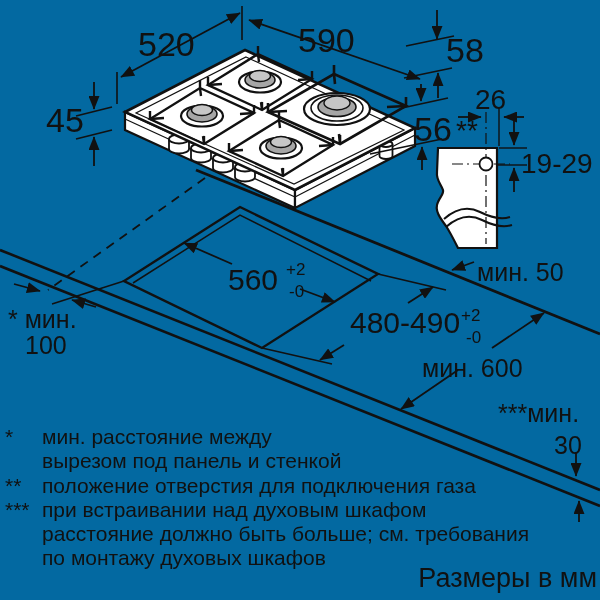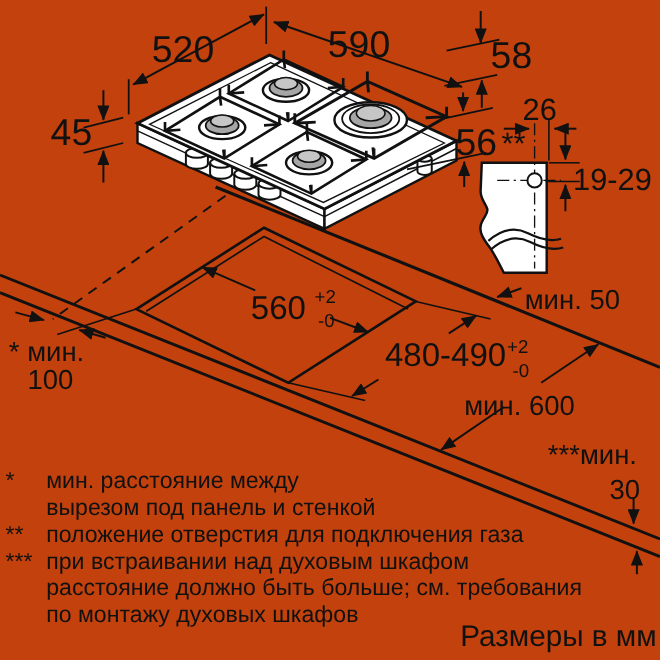--- a/index.html
+++ b/index.html
@@ -1,16 +1,16 @@
 <!DOCTYPE html>
 <html><head>
 <meta charset="utf-8">
 <style>
   html,body{margin:0;padding:0;background:#fff;}
-  .stage{width:600px;height:600px;position:relative;background:#c2410c;overflow:hidden;}
+  .stage{width:600px;height:600px;position:relative;background:#0369a1;overflow:hidden;}
   svg text{font-family:"Liberation Sans","DejaVu Sans",sans-serif;fill:#111;}
   .dim-big{font-size:34px;}
   .dim-mid{font-size:28px;}
   .dim-560{font-size:30px;}
   .tol{font-size:17px;}
   .min-label{font-size:25px;}
   .footnote{font-size:21px;}
   .units{font-size:27px;}
   .ln{stroke:#111;fill:none;}
 </style>

